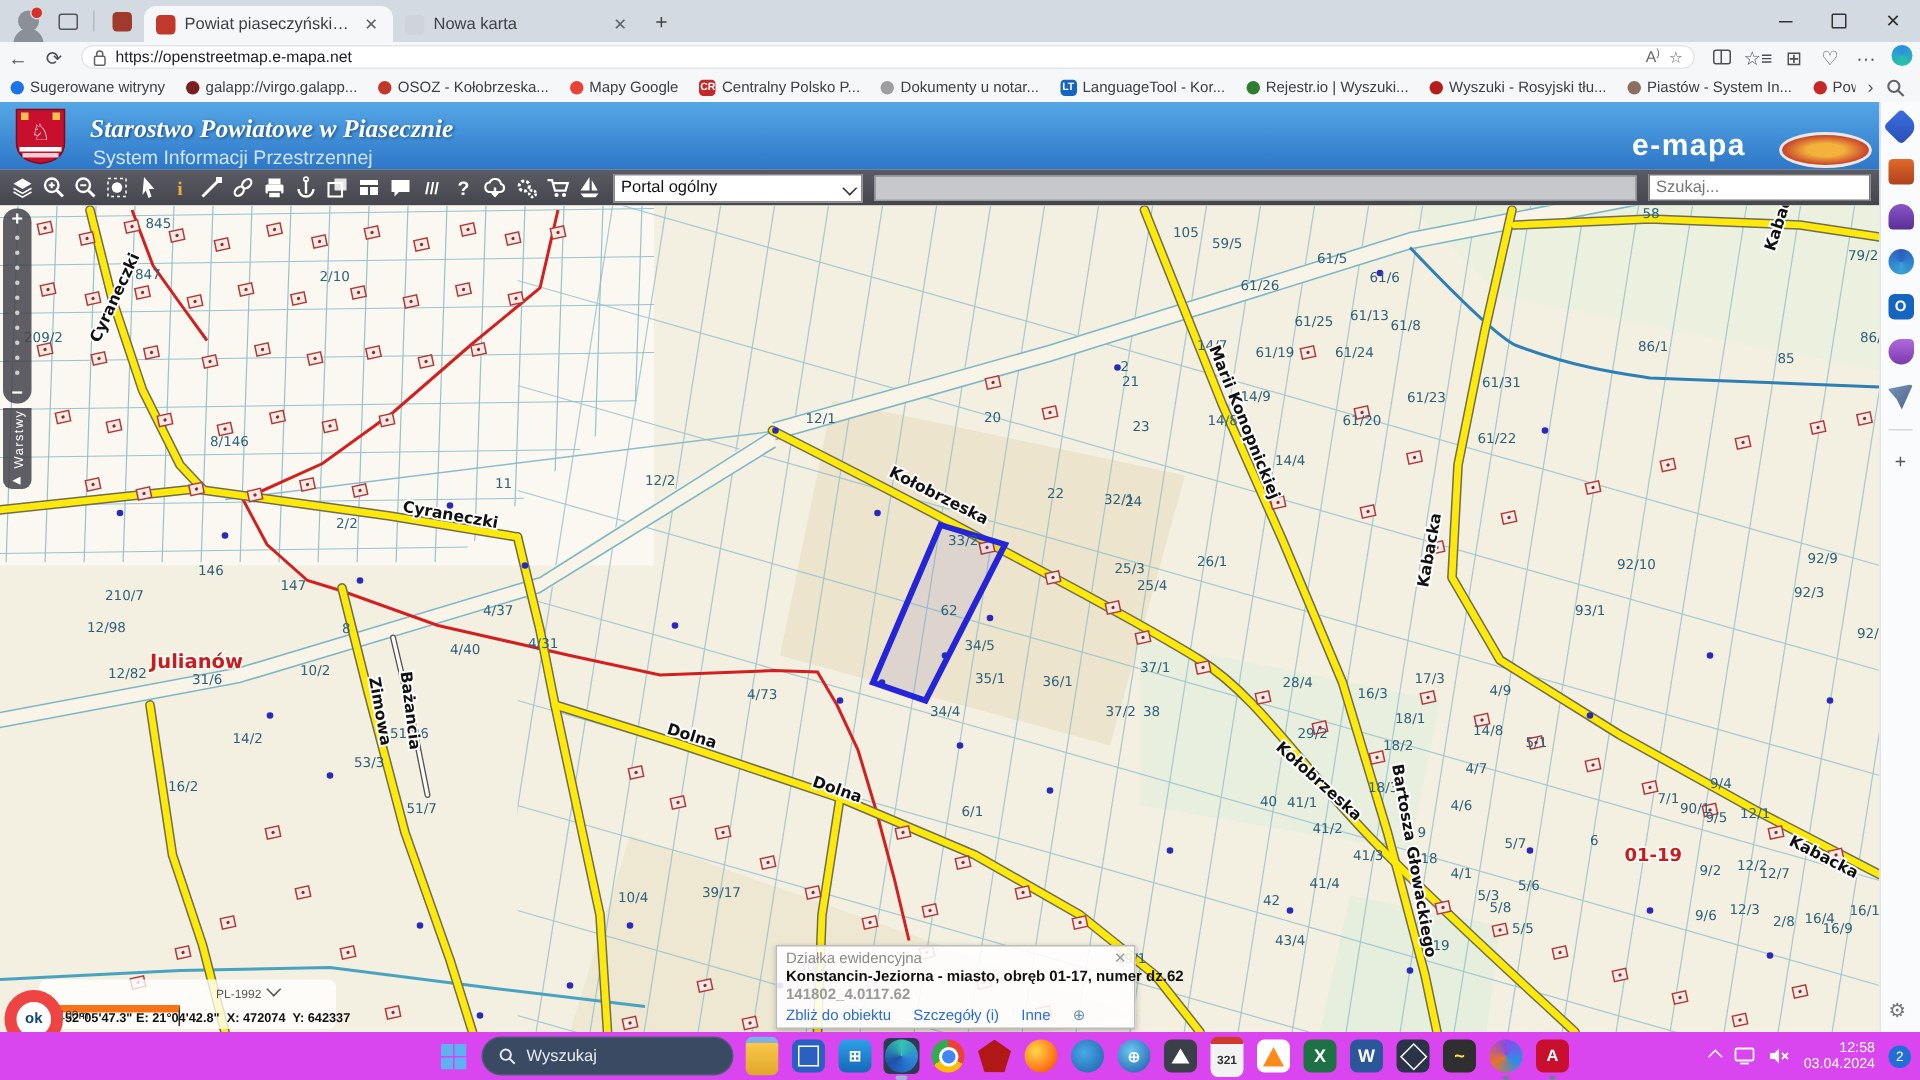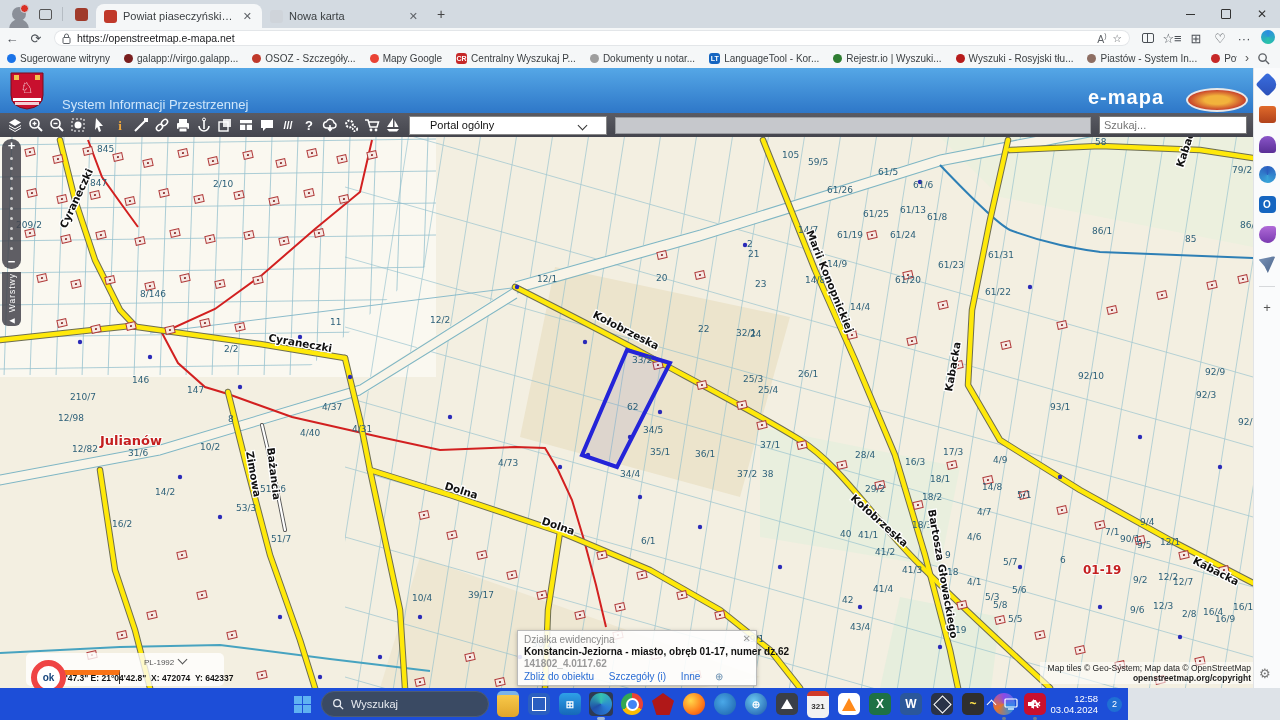--- a/index.html
+++ b/index.html
@@ -37,21 +37,21 @@
   #hdr-sub{left:62px;top:97px;font-size:13px;color:#cfe6fa;}
   #portal-note{left:720px;top:72px;width:527px;text-align:right;font-size:10px;color:#fff;}
   #emapa{left:1088px;top:86px;font-size:20px;font-weight:bold;color:#fff;letter-spacing:1px;}
   #emapa-logo{left:1186px;top:88px;width:58px;height:20px;border-radius:50%;
      background:radial-gradient(#f2b23c 30%,#c8432b 70%);border:2px solid #e8e8e8;}
 
   
   #tbar{left:0;top:113px;width:1253px;height:24px;background:linear-gradient(#5a5b63,#44454d);display:flex;align-items:center;}
   .tic{width:21px;height:20px;display:flex;align-items:center;justify-content:center;}
   #portal-select{margin-left:6px;width:156px;height:17px;background:#fff;border:1px solid #888;
-     font-size:11px;color:#111;display:flex;align-items:center;padding:0 20px;justify-content:space-between;}
+     font-size:11px;color:#111;display:flex;align-items:center;padding:0 4px;justify-content:space-between;}
   #tbar-strip{flex:1;height:15px;margin:0 8px;background:#c6c8cc;border:1px solid #9a9ca0;}
   #map-search{width:146px;height:16px;background:#fff;border:1px solid #777;display:flex;align-items:center;margin-right:6px;}
   #map-search input{border:0;outline:0;flex:1;font-size:11px;padding:0 4px;color:#333;
      font-family:"Liberation Sans",sans-serif;background:transparent;}
 
   
   #mapwrap{left:0;top:137px;width:1253px;height:551px;background:#f3efe1;}
   text.pl{font-size:9px;fill:#2d6079;font-family:"DejaVu Sans",sans-serif;}
   text.st{font-size:10.5px;fill:#111;font-family:"DejaVu Sans",sans-serif;
      paint-order:stroke;stroke:#ffffff;stroke-width:2.5px;font-weight:bold;}
@@ -72,42 +72,42 @@
      border:1px solid #bbb;box-shadow:0 1px 4px rgba(0,0,0,.25);font-size:10px;padding:3px 6px;box-sizing:border-box;}
   #popup .hd{color:#8a8a8a;}
   #popup .main{color:#111;font-weight:bold;font-size:10px;margin-top:1px;white-space:nowrap;}
   #popup .pid{color:#999;margin-top:1px;font-weight:bold;}
   #popup .lnk{color:#2a6cd4;margin-right:12px;}
   #popup .x{position:absolute;right:5px;top:2px;color:#9a9a9a;font-size:10px;}
 
   
   #statusbox{left:26px;top:653px;width:198px;height:33px;background:rgba(255,255,255,.78);border-radius:5px;
      font-size:8px;color:#333;}
-  #okbtn{left:3px;top:660px;width:23px;height:23px;border-radius:50%;background:#fff;border:6px solid #ef4444;
-     color:#17457c;font-weight:bold;font-size:10px;display:flex;align-items:center;justify-content:center;margin-left:28px;}
+  #okbtn{left:3px;top:660px;width:23px;height:23px;border-radius:50%;background:#fff;border:8px solid #ef4444;
+     color:#17457c;font-weight:bold;font-size:10px;display:flex;align-items:center;justify-content:center;}
   #coords{position:absolute;left:6px;top:20px;font-weight:bold;font-size:8.5px;color:#111;white-space:nowrap;}
   #scalebar{position:absolute;left:12px;top:4px;width:80px;height:9px;border-left:1px solid #333;
      border-right:1px solid #333;border-top:5px solid #f97316;text-align:left;margin-top:13px;}
   #scalebar span{position:relative;top:-3px;background:transparent;font-size:8px;}
   #crs{position:absolute;left:118px;top:3px;font-size:8px;color:#555;}
   .chev{display:inline-block;width:6px;height:6px;border-right:1.5px solid #555;border-bottom:1.5px solid #555;
      transform:rotate(45deg);vertical-align:2px;}
 
   #attrib{left:1040px;top:662px;width:208px;text-align:right;font-size:8.5px;color:#222;line-height:10px;
      background:rgba(255,255,255,.55);padding:1px 3px;}
 
   
   #esidebar{left:1253px;top:68px;width:27px;height:620px;background:#fafbfc;border-left:1px solid #e1e3e6;
      display:flex;flex-direction:column;align-items:center;padding-top:8px;box-sizing:border-box;gap:13px;}
   .sbic{width:17px;height:17px;border-radius:4px;}
   #esidebar hr{width:16px;border:0;border-top:1px solid #d6d8db;margin:0;}
   #sb-gear{position:absolute;left:1259px;top:666px;color:#777;font-size:13px;}
 
   
-  #taskbar{left:0;top:688px;width:1128px;height:32px;background:#1d4ed8;display:flex;align-items:center;}
+  #taskbar{left:0;top:688px;width:1280px;height:32px;background:#d946ef;display:flex;align-items:center;}
   #tb-center{position:absolute;left:290px;display:flex;align-items:center;gap:7px;height:32px;}
   #tb-search{width:146px;height:24px;border-radius:13px;background:#3a4a63;border:1px solid #4c5c75;
      display:flex;align-items:center;color:#e8ecf2;font-size:11px;gap:7px;padding:0 10px;}
   .tkic{width:24px;height:24px;display:flex;align-items:center;justify-content:center;position:relative;}
   .tkic .ind{position:absolute;bottom:-4px;left:8px;width:8px;height:3px;border-radius:2px;background:#9fb6d8;}
   .tkic .ind.sm{left:10px;width:4px;background:#6f7f96;}
   .glyph{width:22px;height:22px;border-radius:5px;display:flex;align-items:center;justify-content:center;
      font-size:12px;font-weight:bold;color:#fff;}
   #tray{position:absolute;right:6px;top:0;height:32px;display:flex;align-items:center;gap:9px;color:#fff;}
   #clock{text-align:right;font-size:9.5px;line-height:11px;}
@@ -179,29 +179,29 @@
         <div class="bm">
           <span class="bmic" style="background: rgb(26, 115, 232); border-radius: 50%; width: 9px; height: 9px;"></span>
           <span>Sugerowane witryny</span>
         </div>
         <div class="bm">
           <span class="bmic" style="background: rgb(122, 31, 31); border-radius: 50%; width: 9px; height: 9px;"></span>
           <span>galapp://virgo.galapp...</span>
         </div>
         <div class="bm">
           <span class="bmic" style="background: rgb(192, 57, 43); border-radius: 50%; width: 9px; height: 9px;"></span>
-          <span>OSOZ - Szczegóły...</span>
+          <span>OSOZ - Kołobrzeska...</span>
         </div>
         <div class="bm">
           <span class="bmic" style="background: rgb(234, 67, 53); border-radius: 50%; width: 9px; height: 9px;"></span>
           <span>Mapy Google</span>
         </div>
         <div class="bm">
           <span class="bmic" style="background: rgb(198, 40, 40);">CR</span>
-          <span>Centralny Wyszukaj P...</span>
+          <span>Centralny Polsko P...</span>
         </div>
         <div class="bm">
           <span class="bmic" style="background: rgb(158, 158, 158); border-radius: 50%; width: 9px; height: 9px;"></span>
           <span>Dokumenty u notar...</span>
         </div>
         <div class="bm">
           <span class="bmic" style="background: rgb(21, 101, 192);">LT</span>
           <span>LanguageTool - Kor...</span>
         </div>
         <div class="bm">
@@ -230,20 +230,21 @@
 
   <div id="hdr" class="abs"></div>
   <svg id="crest" class="abs" viewBox="0 0 34 38">
     <path d="M1 1 h32 v22 q0 12 -16 14 q-16 -2 -16 -14 Z" fill="#c8102e" stroke="#7a0c1e"></path>
     <rect x="4" y="3" width="5" height="5" fill="#f2c14e"></rect>
       <rect x="25" y="3" width="5" height="5" fill="#f2c14e"></rect>
     <text x="17" y="21" text-anchor="middle" font-size="15" fill="#fff" font-family="DejaVu Sans">♘</text>
     <path d="M3 26 h28 v3 h-28z" fill="#fff"></path>
       <path d="M5 30 h24 v3 h-24z" fill="#fff" opacity=".8"></path>
   </svg>
+  <div id="hdr-title" class="abs">Starostwo Powiatowe w Piasecznie</div>
   <div id="hdr-sub" class="abs">System Informacji Przestrzennej</div>
   <div id="emapa" class="abs">e-mapa</div>
   <div id="emapa-logo" class="abs"></div>
 
   <div id="tbar" class="abs">
     <div id="tics" style="display:flex;align-items:center;margin-left:4px;">
         <span class="tic">
           <svg width="16" height="16" viewBox="0 0 16 16">
             <path d="M8 2 14 5.5 8 9 2 5.5Z" fill="#fff"></path>
             <path d="M2 8.5 8 12 14 8.5 M2 11 8 14.5 14 11" stroke="#fff" fill="none"></path>
@@ -1235,24 +1236,20 @@
 
   <div id="statusbox" class="abs">
     <div id="scalebar"><span>100m</span></div>
     <div id="crs"><span>PL-1992</span>&nbsp;&nbsp;<span class="chev"></span></div>
     <div id="coords">
       <span>N: 52°05'47.3"</span> <span>E: 21°04'42.8"</span>&nbsp; <span>X: 472074</span>&nbsp; <span>Y: 642337</span>
     </div>
   </div>
   <div id="okbtn" class="abs">ok</div>
 
-  <div id="attrib" class="abs">
-    <div>Map tiles © Geo-System; Map data © OpenStreetMap</div>
-    <div style="font-weight:bold;">openstreetmap.org/copyright</div>
-  </div>
 
   <div id="esidebar" class="abs">
     <div class="sbic" style="background:linear-gradient(135deg,#3b6fe0,#2a4fb8);transform:rotate(45deg);border-radius:3px 8px 3px 3px;"></div>
     <div class="sbic" style="background:linear-gradient(#e06a2b,#b0411a);border-radius:3px;"></div>
     <div class="sbic" style="background:linear-gradient(#8a55c8,#5a2f96);border-radius:50% 50% 3px 3px;"></div>
     <div class="sbic" style="background:conic-gradient(#2b5fc0,#38a3d8,#2b5fc0);border-radius:50%;"></div>
     <div class="sbic" style="background:#1565c0;border-radius:4px;color:#fff;font-size:10px;font-weight:bold;display:flex;align-items:center;justify-content:center;">O</div>
     <div class="sbic" style="background:linear-gradient(#b06ad8,#7a3ab0);border-radius:50% 3px 50% 50%;"></div>
     <div class="sbic" style="background:linear-gradient(135deg,#7a93b8,#4a6388);clip-path:polygon(0 20%,100% 0,55% 100%,35% 60%);"></div>
     <hr>

